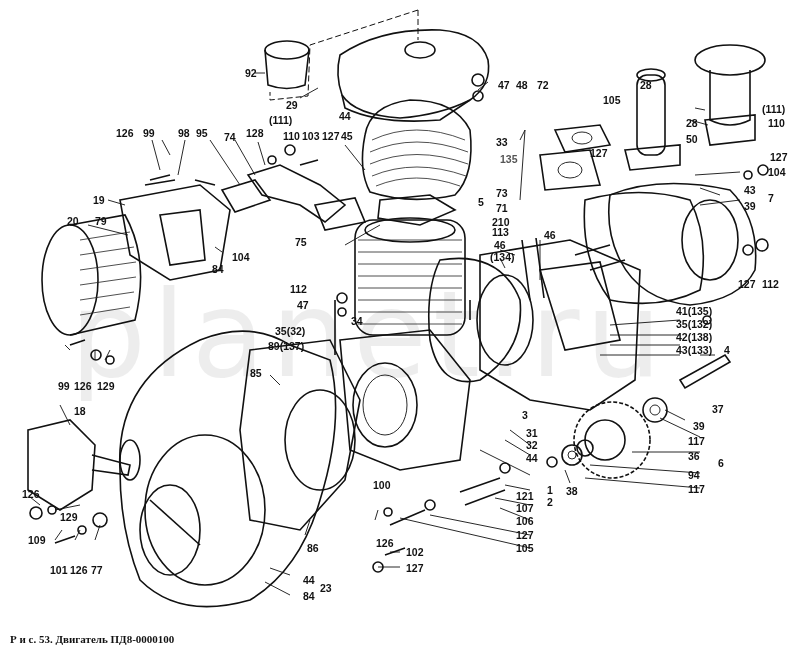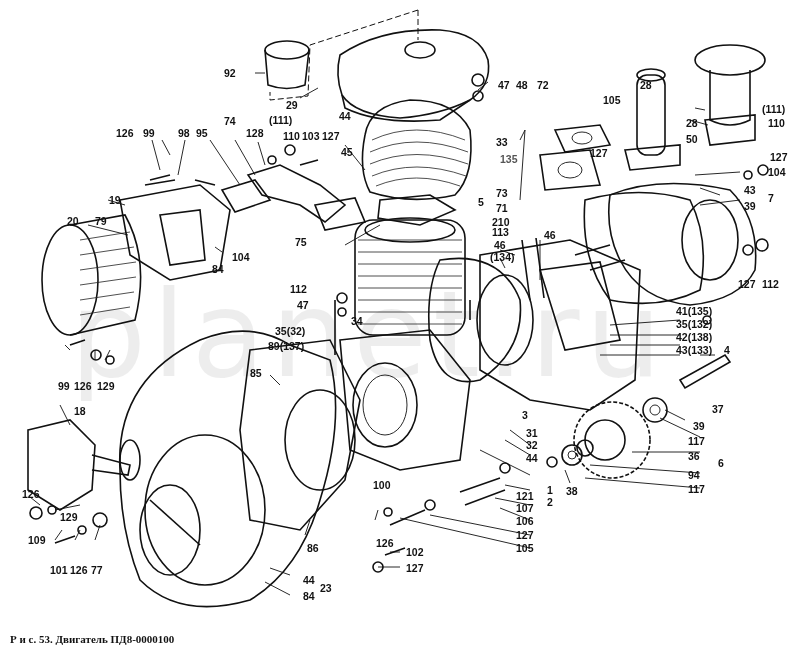--- a/index.html
+++ b/index.html
@@ -219,60 +219,60 @@
       <path d="M75 540 L80 530"></path>
       <path d="M95 540 L100 525"></path>
     <path d="M110 350 L105 360"></path>
       <path d="M95 350 L95 360"></path>
       <path d="M70 350 L65 345"></path>
     <path d="M270 375 L280 385"></path>
       <path d="M305 535 L310 520"></path>
   </g>
 </svg>
 
-<div class="lbl" style="left:224px;top:68px">92</div>
+<div class="lbl" style="left:245px;top:68px">92</div>
 <div class="lbl" style="left:286px;top:100px">29</div>
 <div class="lbl" style="left:498px;top:80px">47</div>
 <div class="lbl" style="left:516px;top:80px">48</div>
 <div class="lbl" style="left:537px;top:80px">72</div>
 <div class="lbl" style="left:640px;top:80px">28</div>
 <div class="lbl" style="left:603px;top:95px">105</div>
 <div class="lbl" style="left:762px;top:104px">(111)</div>
 <div class="lbl" style="left:768px;top:118px">110</div>
 <div class="lbl" style="left:686px;top:118px">28</div>
 <div class="lbl" style="left:686px;top:134px">50</div>
 <div class="lbl" style="left:770px;top:152px">127</div>
 <div class="lbl" style="left:768px;top:167px">104</div>
 <div class="lbl" style="left:116px;top:128px">126</div>
 <div class="lbl" style="left:143px;top:128px">99</div>
 <div class="lbl" style="left:178px;top:128px">98</div>
 <div class="lbl" style="left:196px;top:128px">95</div>
-<div class="lbl" style="left:224px;top:116px">74</div>
+<div class="lbl" style="left:224px;top:132px">74</div>
 <div class="lbl" style="left:246px;top:128px">128</div>
 <div class="lbl" style="left:269px;top:115px">(111)</div>
 <div class="lbl" style="left:283px;top:131px">110</div>
 <div class="lbl" style="left:302px;top:131px">103</div>
 <div class="lbl" style="left:322px;top:131px">127</div>
-<div class="lbl" style="left:341px;top:147px">45</div>
+<div class="lbl" style="left:341px;top:131px">45</div>
 <div class="lbl" style="left:339px;top:111px">44</div>
 <div class="lbl" style="left:496px;top:137px">33</div>
 <div class="lbl" style="left:500px;top:154px;color:#555">135</div>
 <div class="lbl" style="left:496px;top:188px">73</div>
 <div class="lbl" style="left:496px;top:203px">71</div>
 <div class="lbl" style="left:478px;top:197px">5</div>
 <div class="lbl" style="left:492px;top:217px">210</div>
 <div class="lbl" style="left:492px;top:227px">113</div>
 <div class="lbl" style="left:494px;top:240px">46</div>
 <div class="lbl" style="left:490px;top:252px">(134)</div>
 <div class="lbl" style="left:544px;top:230px">46</div>
 <div class="lbl" style="left:590px;top:148px">127</div>
 <div class="lbl" style="left:744px;top:185px">43</div>
 <div class="lbl" style="left:768px;top:193px">7</div>
 <div class="lbl" style="left:744px;top:201px">39</div>
-<div class="lbl" style="left:109px;top:195px">19</div>
+<div class="lbl" style="left:93px;top:195px">19</div>
 <div class="lbl" style="left:67px;top:216px">20</div>
 <div class="lbl" style="left:95px;top:216px">79</div>
 <div class="lbl" style="left:232px;top:252px">104</div>
 <div class="lbl" style="left:212px;top:264px">84</div>
 <div class="lbl" style="left:295px;top:237px">75</div>
 <div class="lbl" style="left:738px;top:279px">127</div>
 <div class="lbl" style="left:762px;top:279px">112</div>
 <div class="lbl" style="left:290px;top:284px">112</div>
 <div class="lbl" style="left:297px;top:300px">47</div>
 <div class="lbl" style="left:351px;top:316px">34</div>

